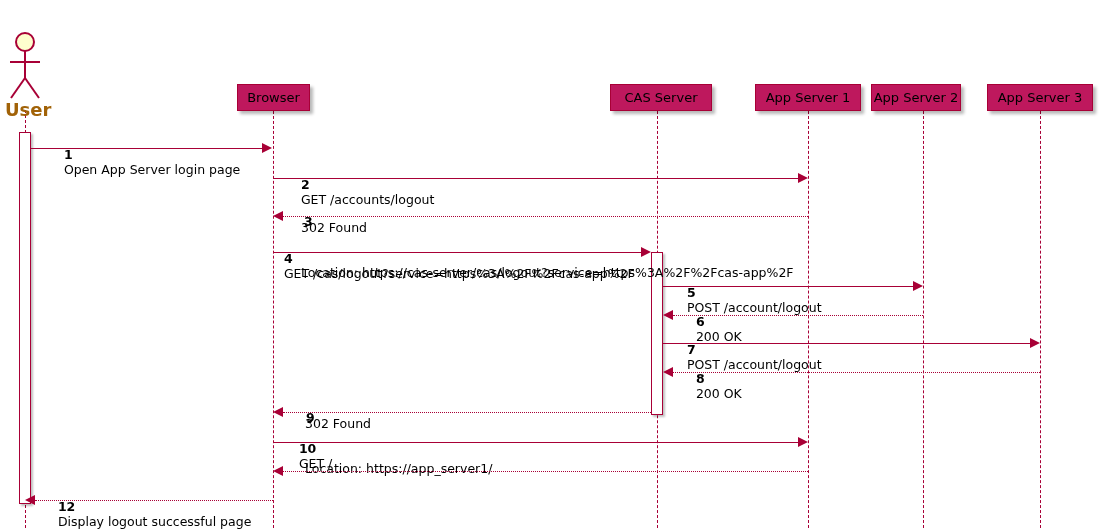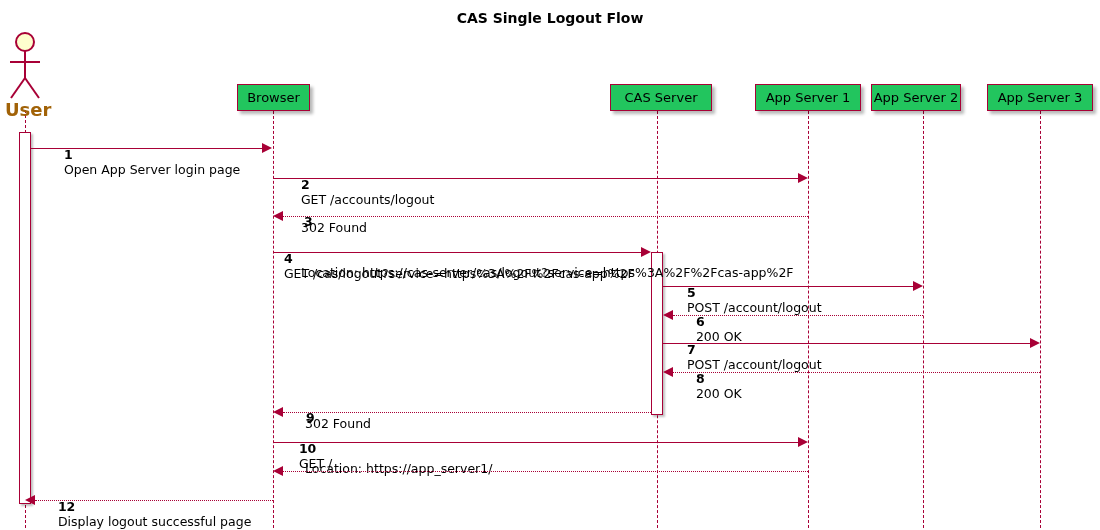--- a/index.html
+++ b/index.html
@@ -26,21 +26,21 @@
     text-align: center;
     font-size: 14px;
     font-weight: bold;
     color: #000000;
     white-space: pre;
   }
   
   .participant {
     position: absolute;
     box-sizing: border-box;
-    background: #22c55e;
+    background: #be185d;
     border: 1.5px solid #A80036;
     box-shadow: 3px 3px 3px rgba(0,0,0,0.28);
     display: flex;
     align-items: center;
     justify-content: center;
     font-size: 13px;
     color: #000000;
     white-space: nowrap;
     height: 27px;
   }
@@ -103,21 +103,20 @@
   }
   .msg-num {
     font-weight: bold;
   }
 </style>
 </head>
 <body>
 
 <div id="diagram">
 
-  <div class="title">CAS Single Logout Flow</div>
 
   <div class="lifeline" style="left:25px;  top:110px; height:418px;"></div>
   <div class="lifeline" style="left:273px; top:111px; height:417px;"></div>
   <div class="lifeline" style="left:657px; top:111px; height:417px;"></div>
   <div class="lifeline" style="left:808px; top:111px; height:417px;"></div>
   <div class="lifeline" style="left:923px; top:111px; height:417px;"></div>
   <div class="lifeline" style="left:1040px;top:111px; height:417px;"></div>
 
   <div class="activation" style="left:19px; top:132px; height:372px;"></div>
   <div class="activation" style="left:651px; top:252px; height:163px;"></div>

